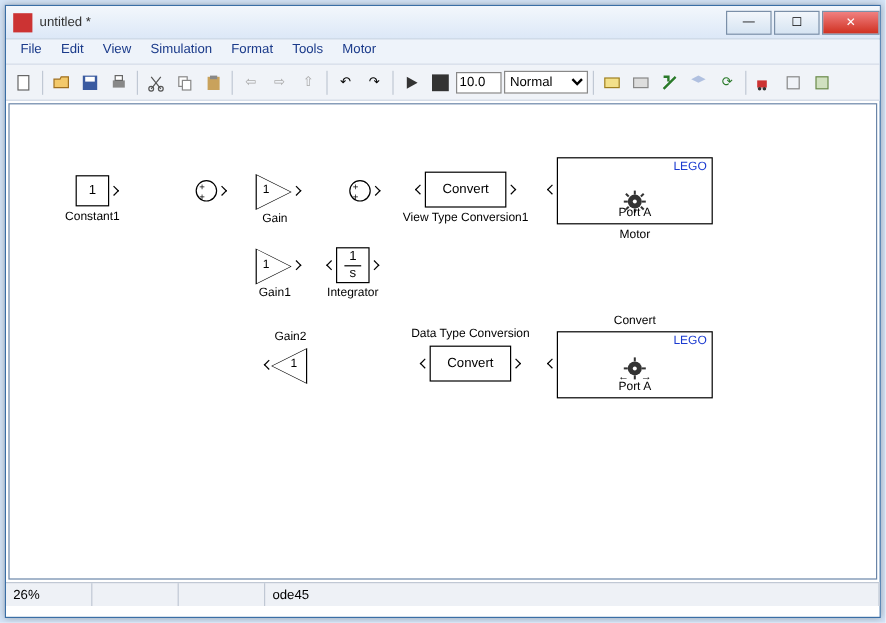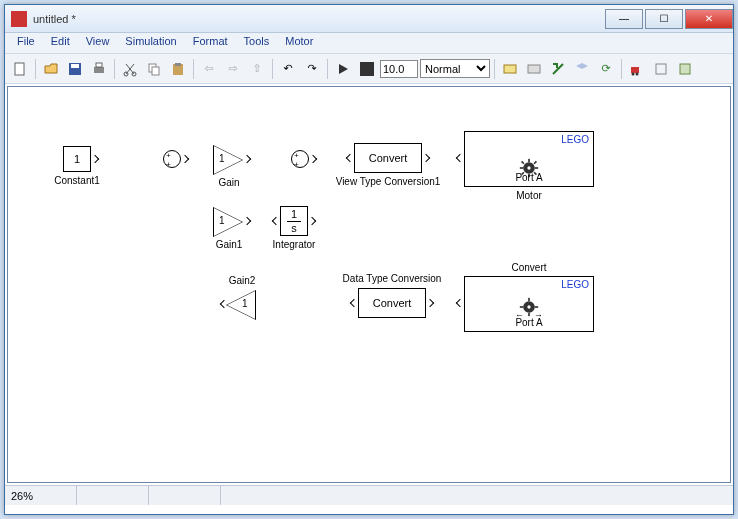--- a/index.html
+++ b/index.html
@@ -256,14 +256,15 @@
       <div class="lbl" style="left:0;right:0;bottom:3px;text-align:center;position:absolute">Port A</div>
     </div>
     <div class="port l" style="left:449px;top:213px"></div>
     <div class="lbl" style="left:456px;top:175px;width:130px">Convert</div>
   </div>
 
   <div class="statusbar">
     <div class="sb-cell" style="width:72px">26%</div>
     <div class="sb-cell" style="width:72px"></div>
     <div class="sb-cell" style="width:72px"></div>
+    <div class="sb-cell" style="flex:1">ode45</div>
   </div>
 </div>
 
 </body></html>

